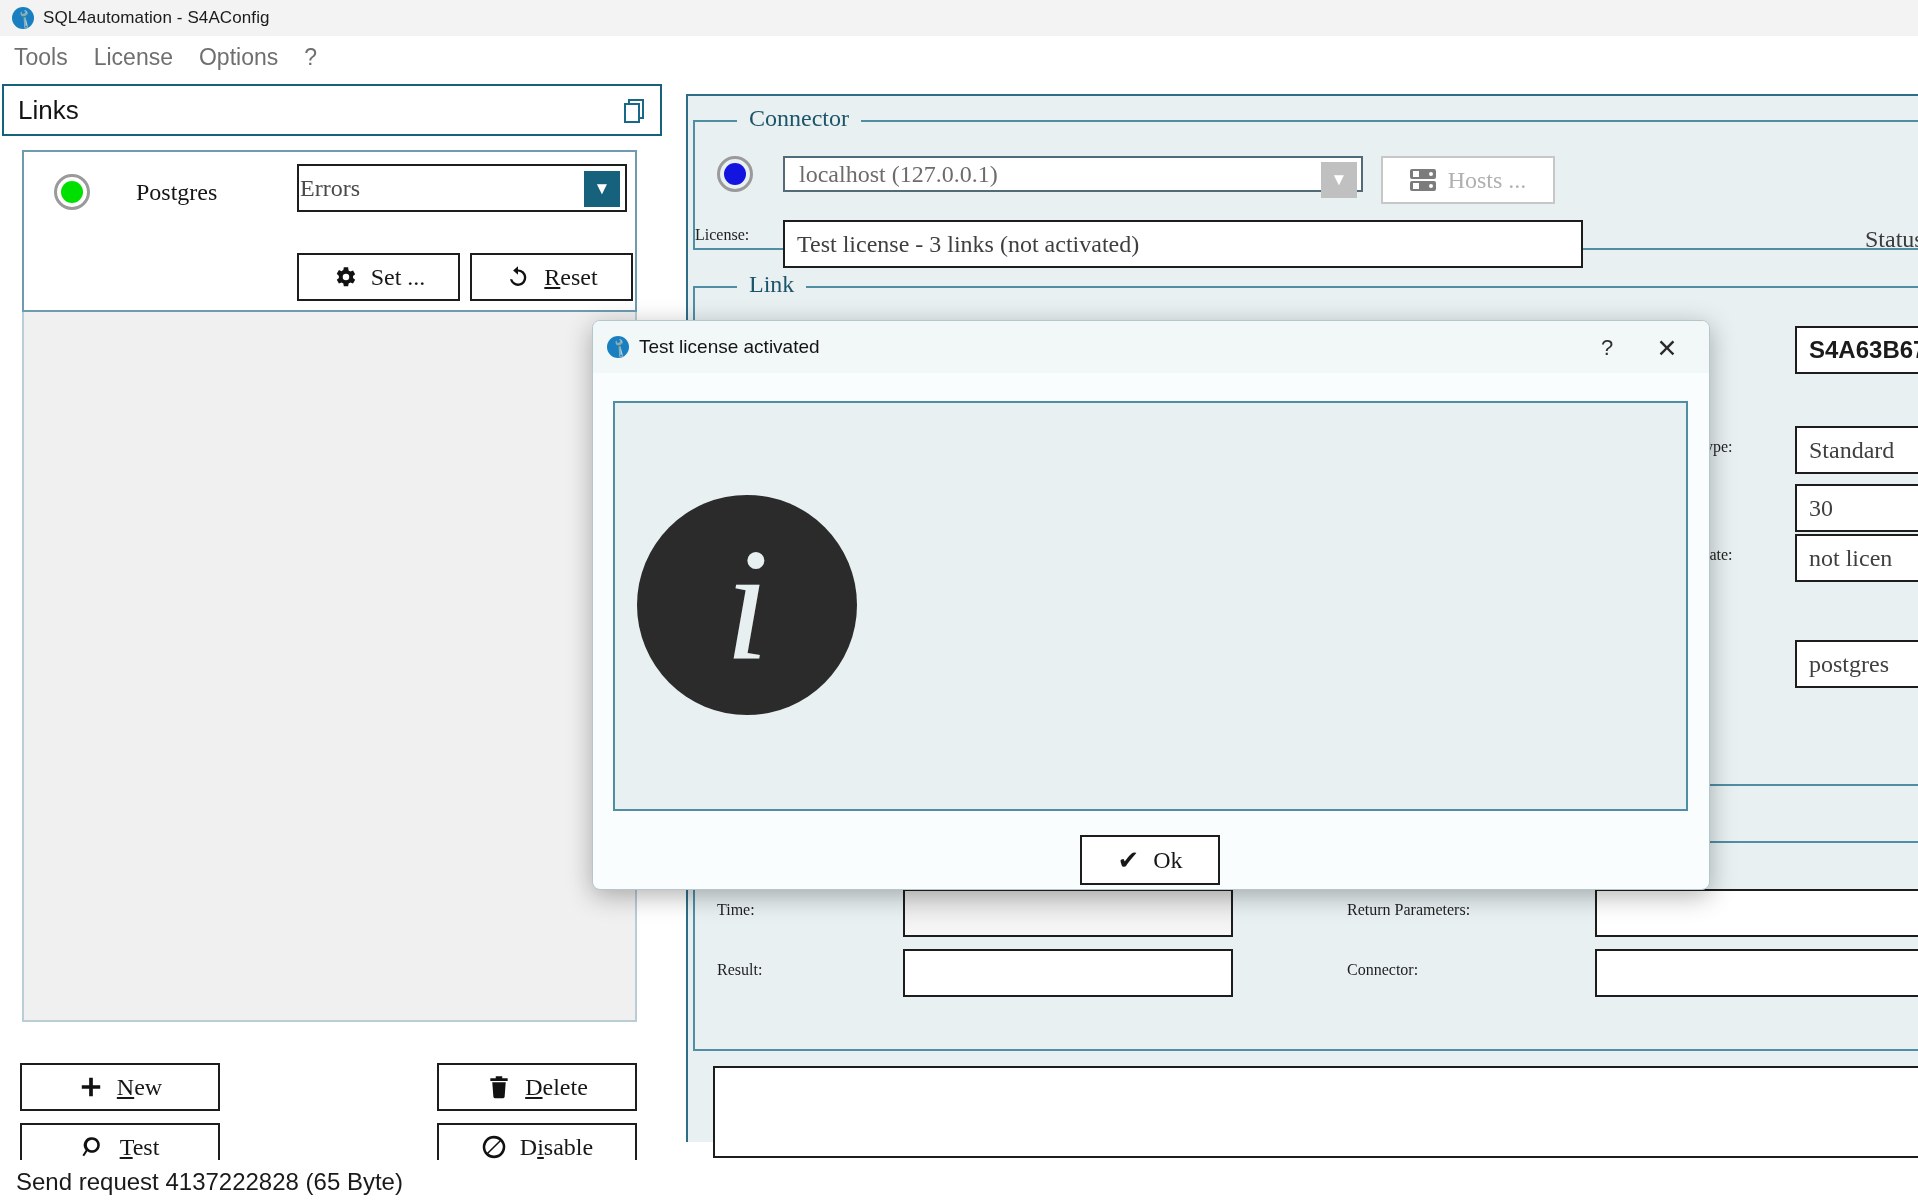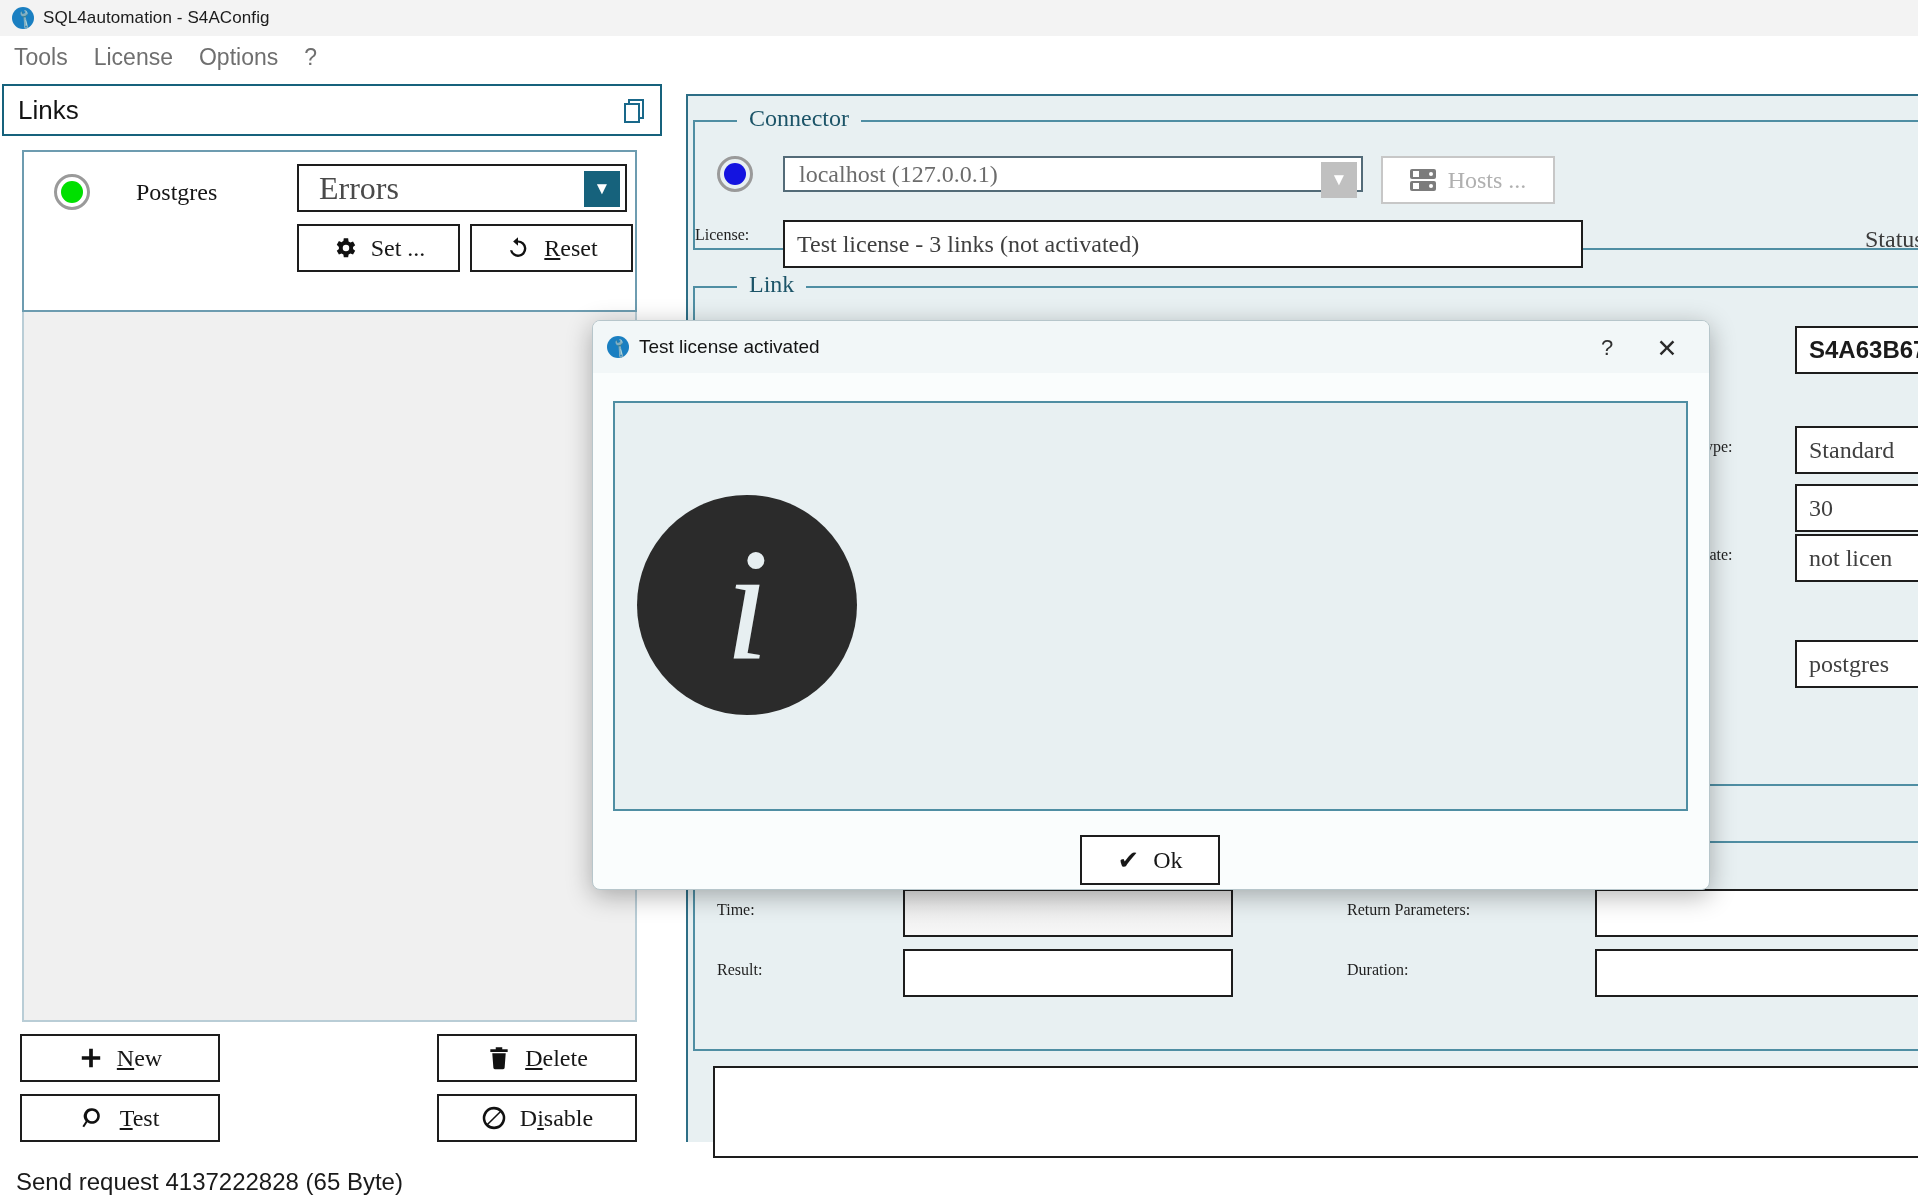--- a/index.html
+++ b/index.html
@@ -74,30 +74,30 @@
   .led .core{width:22px;height:22px;border-radius:50%;}
 
   #postgres-row{position:absolute;left:30px;top:22px;display:flex;align-items:center;}
   #postgres-label{font-size:24px;color:#161616;margin-left:46px;}
 
   #errors-combo{
     position:absolute;left:273px;top:12px;width:330px;height:48px;
     border:2px solid #1d1d1d;background:#ffffff;box-sizing:border-box;
     display:flex;align-items:center;
   }
-  #errors-combo .val{font-size:32px;color:#4a4a4a;margin-left:20px;}
+  #errors-combo .val{font-size:24px;color:#4a4a4a;margin-left:1px;}
   #errors-combo .arrow{
     position:absolute;right:5px;top:5px;width:36px;height:36px;background:#16627c;
     display:flex;align-items:center;justify-content:center;color:#ffffff;font-size:17px;
   }
 
   .btn{
     border:2px solid #1d1d1d;background:#ffffff;box-sizing:border-box;
     display:flex;align-items:center;justify-content:center;
-    font-size:24px;color:#171717;cursor:default;
+    font-size:24px;color:#171717;cursor:default;margin-top:29px;
   }
   .btn .ico{margin-right:13px;display:flex;align-items:center;}
 
   #set-btn{position:absolute;left:273px;top:72px;width:163px;height:48px;}
   #reset-btn{position:absolute;left:446px;top:72px;width:163px;height:48px;}
 
   #new-btn{position:absolute;left:20px;top:1034px;width:200px;height:48px;}
   #test-btn{position:absolute;left:20px;top:1094px;width:200px;height:48px;}
   #delete-btn{position:absolute;left:437px;top:1034px;width:200px;height:48px;}
   #disable-btn{position:absolute;left:437px;top:1094px;width:200px;height:48px;}
@@ -303,21 +303,21 @@
     <div class="lbl" style="left:22px;top:118px;">Result:</div>
     <div class="fld" style="left:208px;top:106px;width:330px;height:48px;">
       <div class="v"></div>
     </div>
 
     <div class="lbl" style="left:652px;top:58px;">Return Parameters:</div>
     <div class="fld" style="left:900px;top:46px;width:700px;height:48px;">
       <div class="v"></div>
     </div>
 
-    <div class="lbl" style="left:652px;top:118px;">Duration:</div>
+    <div class="lbl" style="left:652px;top:118px;">Connector:</div>
     <div class="fld" style="left:900px;top:106px;width:700px;height:48px;">
       <div class="v"></div>
     </div>
   </div>
 
   <div class="fld" style="left:25px;top:970px;width:1580px;height:92px;"></div>
 </div>
 
 <div id="links-tabbox">
   <div id="links-tab-label">Links</div>

